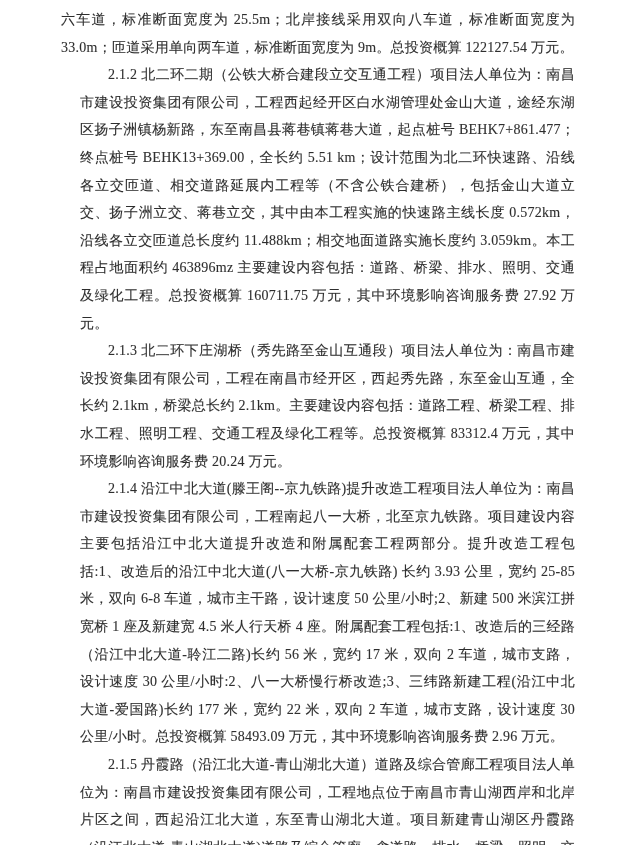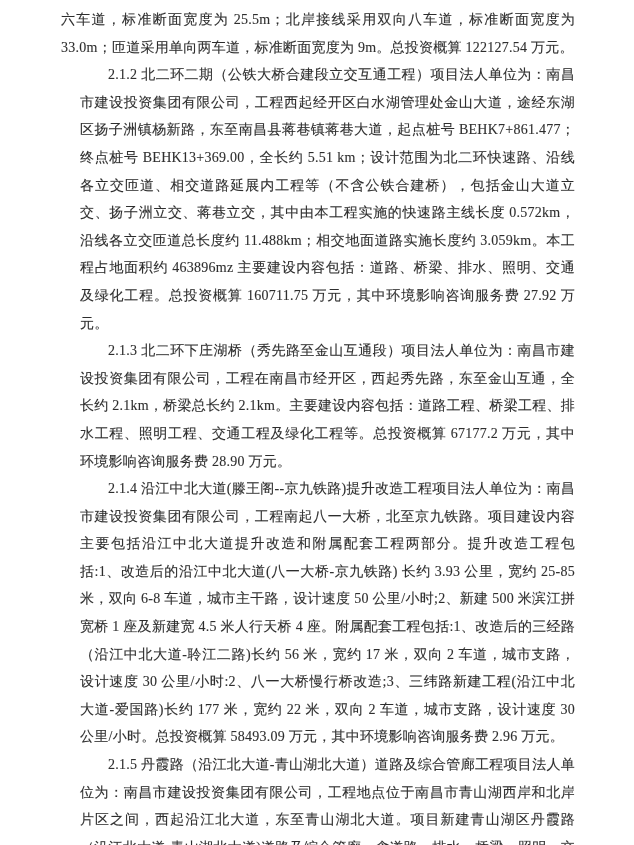--- a/index.html
+++ b/index.html
@@ -30,16 +30,16 @@
     text-indent: 2em;
     margin-left: 19px;
   }
 </style>
 </head>
 <body>
 
 <div class="page">
   <p class="para">六车道，标准断面宽度为 25.5m；北岸接线采用双向八车道，标准断面宽度为 33.0m；匝道采用单向两车道，标准断面宽度为 9m。总投资概算 122127.54 万元。</p>
   <p class="para indent">2.1.2 北二环二期（公铁大桥合建段立交互通工程）项目法人单位为：南昌市建设投资集团有限公司，工程西起经开区白水湖管理处金山大道，途经东湖区扬子洲镇杨新路，东至南昌县蒋巷镇蒋巷大道，起点桩号 BEHK7+861.477；终点桩号 BEHK13+369.00，全长约 5.51 km；设计范围为北二环快速路、沿线各立交匝道、相交道路延展内工程等（不含公铁合建桥），包括金山大道立交、扬子洲立交、蒋巷立交，其中由本工程实施的快速路主线长度 0.572km，沿线各立交匝道总长度约 11.488km；相交地面道路实施长度约 3.059km。本工程占地面积约 463896mz 主要建设内容包括：道路、桥梁、排水、照明、交通及绿化工程。总投资概算 160711.75 万元，其中环境影响咨询服务费 27.92 万元。</p>
-  <p class="para indent">2.1.3 北二环下庄湖桥（秀先路至金山互通段）项目法人单位为：南昌市建设投资集团有限公司，工程在南昌市经开区，西起秀先路，东至金山互通，全长约 2.1km，桥梁总长约 2.1km。主要建设内容包括：道路工程、桥梁工程、排水工程、照明工程、交通工程及绿化工程等。总投资概算 67177.2 万元，其中环境影响咨询服务费 28.90 万元。</p>
+  <p class="para indent">2.1.3 北二环下庄湖桥（秀先路至金山互通段）项目法人单位为：南昌市建设投资集团有限公司，工程在南昌市经开区，西起秀先路，东至金山互通，全长约 2.1km，桥梁总长约 2.1km。主要建设内容包括：道路工程、桥梁工程、排水工程、照明工程、交通工程及绿化工程等。总投资概算 83312.4 万元，其中环境影响咨询服务费 20.24 万元。</p>
   <p class="para indent">2.1.4 沿江中北大道(滕王阁--京九铁路)提升改造工程项目法人单位为：南昌市建设投资集团有限公司，工程南起八一大桥，北至京九铁路。项目建设内容主要包括沿江中北大道提升改造和附属配套工程两部分。提升改造工程包括:1、改造后的沿江中北大道(八一大桥-京九铁路) 长约 3.93 公里，宽约 25-85 米，双向 6-8 车道，城市主干路，设计速度 50 公里/小时;2、新建 500 米滨江拼宽桥 1 座及新建宽 4.5 米人行天桥 4 座。附属配套工程包括:1、改造后的三经路（沿江中北大道-聆江二路)长约 56 米，宽约 17 米，双向 2 车道，城市支路，设计速度 30 公里/小时:2、八一大桥慢行桥改造;3、三纬路新建工程(沿江中北大道-爱国路)长约 177 米，宽约 22 米，双向 2 车道，城市支路，设计速度 30 公里/小时。总投资概算 58493.09 万元，其中环境影响咨询服务费 2.96 万元。</p>
   <p class="para indent">2.1.5 丹霞路（沿江北大道-青山湖北大道）道路及综合管廊工程项目法人单位为：南昌市建设投资集团有限公司，工程地点位于南昌市青山湖西岸和北岸片区之间，西起沿江北大道，东至青山湖北大道。项目新建青山湖区丹霞路（沿江北大道-青山湖北大道)道路及综合管廊，含道路、排水、桥梁、照明、交通、绿化.综合管廊工程等，入廊管线有给水、电力、通信、燃气、污水。丹霞路总长 1.85km，其中沿江北大道至青山北路段长约 380m，青山北路至青山湖北大道段长约 1.47km，道路路幅宽度 42~80.5m，设有主线跨水系桥梁、人行天桥各一座，灯具 117 套。总投资概算 74135.79 万元，其中环境影响咨询服务费 4.62 万元。</p>
 </div>
 
 </body></html>

